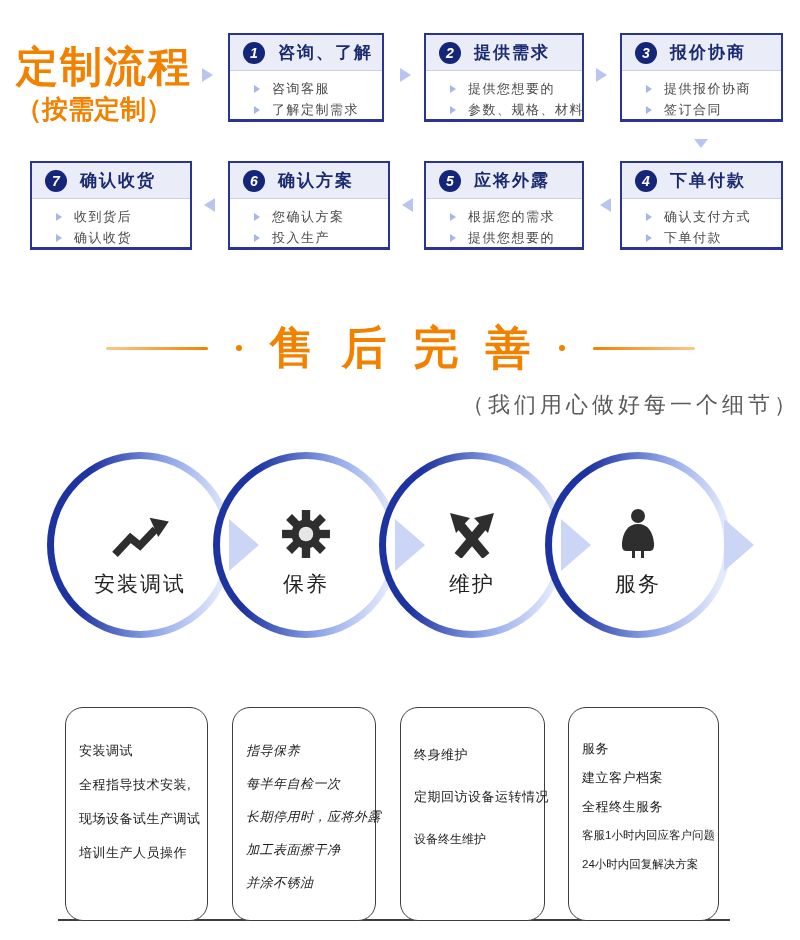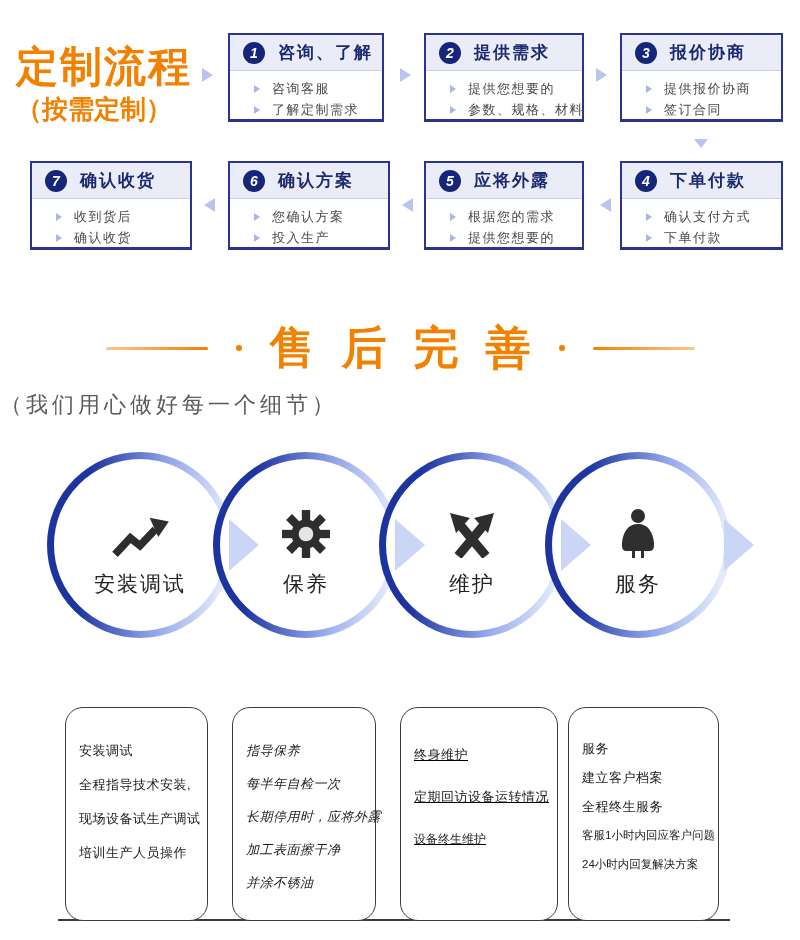--- a/index.html
+++ b/index.html
@@ -26,40 +26,40 @@
   .arr-left  { border-top:7px solid transparent; border-bottom:7px solid transparent; border-right:11px solid #B9C5EF; }
   .arr-down  { border-left:7px solid transparent; border-right:7px solid transparent; border-top:9px solid #B9C5EF; }
 
   
   .as-head { position:absolute; left:0; top:318px; width:800px; display:flex; align-items:center; justify-content:center; gap:28px; }
   .deco-line { height:3px; width:102px; border-radius:2px; }
   .deco-line.l { background:linear-gradient(to left,#F28100,#F9C globalization); background:linear-gradient(to left,#F28100,#F9C88F); }
   .deco-line.r { background:linear-gradient(to right,#F28100,#F9C88F); }
   .deco-dot { width:6px; height:6px; border-radius:50%; background:#F28100; }
   .as-title { font-size:45px; font-weight:bold; color:#F28100; letter-spacing:27px; margin-right:-27px; white-space:nowrap; }
-  .as-subtitle { position:absolute; left:0; top:390px; width:800px; text-align:left; font-size:22px; color:#5b5b5b; letter-spacing:4px; }
+  .as-subtitle { position:absolute; left:0; top:390px; width:800px; text-align:right; font-size:22px; color:#5b5b5b; letter-spacing:4px; }
 
   
   .ring { position:absolute; top:452px; width:186px; height:186px; border-radius:50%;
           background:linear-gradient(95deg,#1D33A0 22%,#8FA5E8 60%,#E3EAFC 92%); }
   .ring-inner { position:absolute; inset:7px; border-radius:50%; background:#fff; }
   .ring-icon { position:absolute; top:60px; left:50%; transform:translateX(-50%); }
   .ring-label { position:absolute; top:118px; left:0; width:100%; text-align:center; font-size:21px; color:#222; letter-spacing:2px; font-weight:500; }
   .ring-1 { left:47px; z-index:1; } .ring-2 { left:213px; z-index:2; }
   .ring-3 { left:379px; z-index:3; } .ring-4 { left:545px; z-index:4; }
   .circle-arr { position:absolute; top:519px; width:0; height:0; z-index:6;
                 border-top:26px solid transparent; border-bottom:26px solid transparent; border-left:30px solid #CBD6F6; }
 
   
   .card-baseline { position:absolute; left:58px; top:919px; width:672px; height:2px; background:#3d3d3d; z-index:1; }
   .info-card { position:absolute; top:707px; height:214px; background:#fff; border:1.5px solid #3d3d3d; border-radius:18px; z-index:2; padding:26px 4px 0 13px; }
   .card-line { font-size:13px; color:#1c1c1c; letter-spacing:0.5px; white-space:nowrap; }
   .card-1 { left:65px;  width:143px; } .card-1 .card-line { line-height:34px; }
   .card-2 { left:232px; width:144px; } .card-2 .card-line { line-height:33px;font-style:italic; }
-  .card-3 { left:400px; width:158px;text-decoration:underline; } .card-3 .card-line { line-height:42px; }
+  .card-3 { left:400px; width:145px; } .card-3 .card-line { line-height:42px; }
   .card-3 .card-line:nth-child(3) { font-size:12px; letter-spacing:0; }
   .card-4 { left:568px; width:151px; } .card-4 .card-line { line-height:29px; }
   .card-4 .card-line:nth-child(n+4) { font-size:11.5px; letter-spacing:0; }
 </style>
 </head>
 <body>
 
 <div class="page">
 
   <div class="flow-head">

